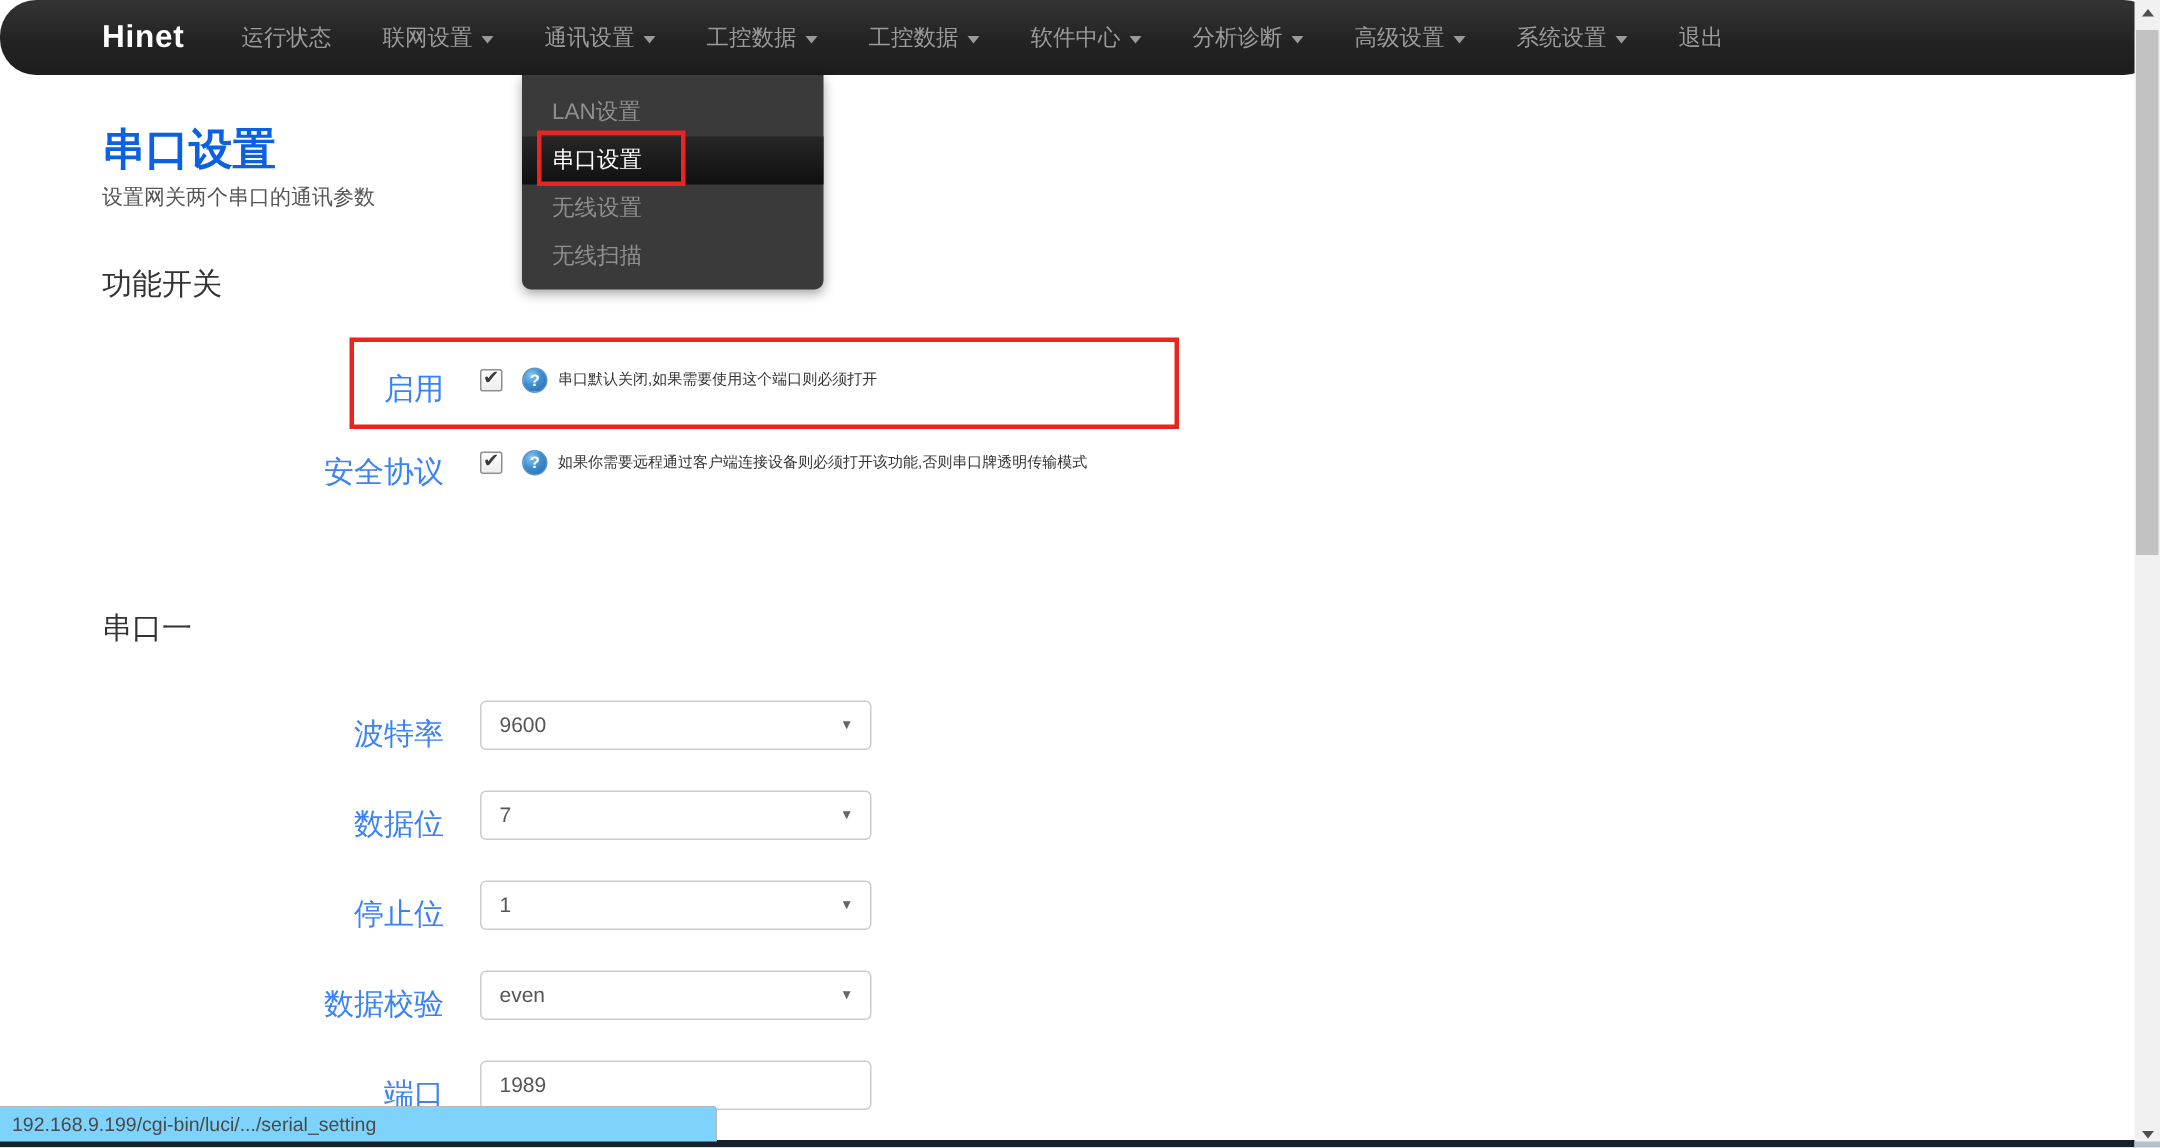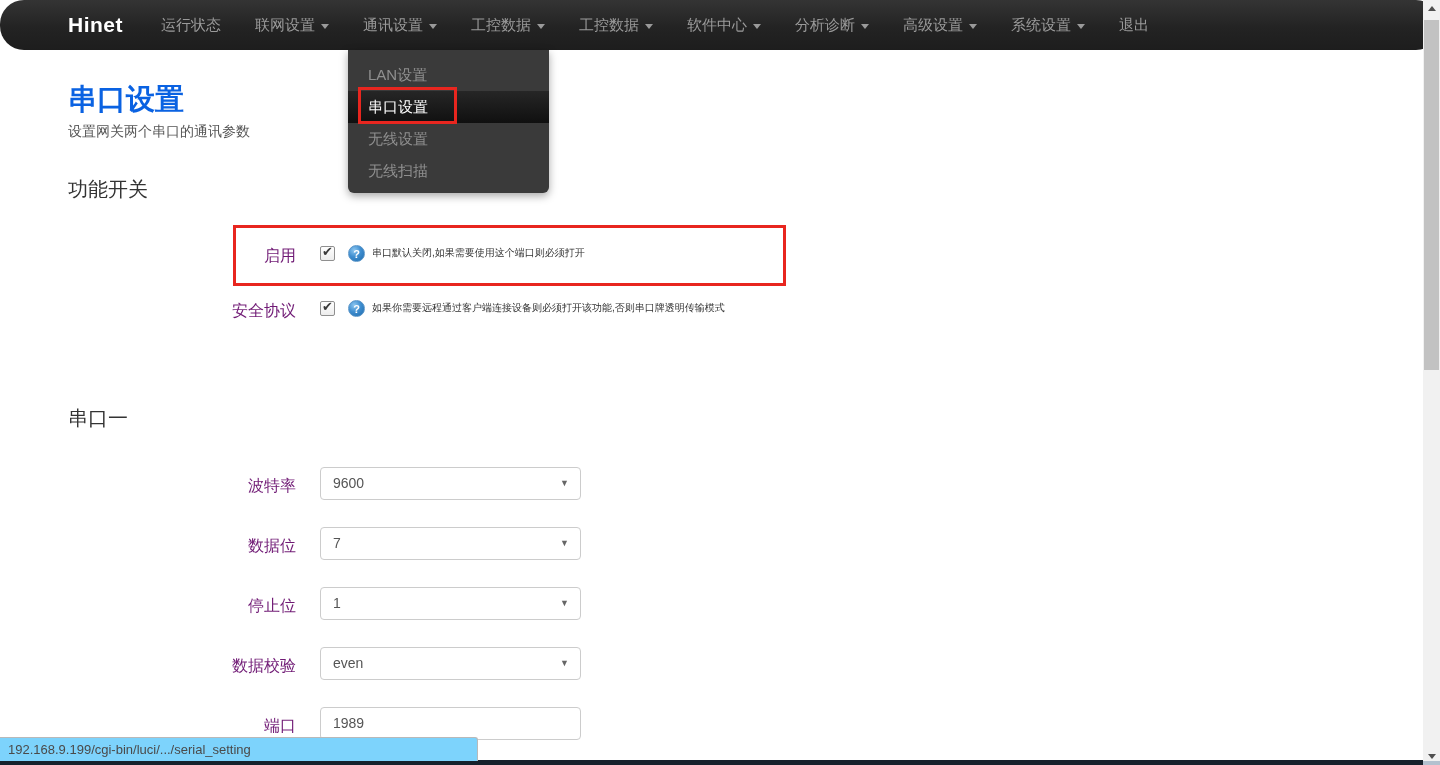--- a/index.html
+++ b/index.html
@@ -28,21 +28,21 @@
   .anno-dd { left:358px; top:87px; width:99px; height:37px; }
   .anno-row { left:233px; top:225px; width:553px; height:61px; }
 
   
   .page-title { position:absolute; left:68px; top:80px; font-size:29px; font-weight:bold; color:#0a62e2; }
   .page-subtitle { position:absolute; left:68px; top:123px; font-size:14px; color:#555; }
   .section-heading { position:absolute; left:68px; font-size:20px; color:#333; }
   #heading-switch { top:176px; }
   #heading-serial { top:405px; }
 
-  .form-label { position:absolute; left:68px; width:228px; text-align:right; font-size:16px; color:#701a75; }
+  .form-label { position:absolute; left:68px; width:228px; text-align:right; font-size:20px; color:#3b82f6; }
 
   .checkbox { position:absolute; width:15px; height:15px; border:1px solid #8f8f8f; border-radius:2px;
               background:linear-gradient(180deg,#fefefe,#ededed); cursor:pointer; }
   .checkbox::after { content:"✔"; position:absolute; left:1px; top:-3px; font-size:13px; color:#3a3a3a; font-weight:bold; }
 
   .help-icon { position:absolute; width:17px; height:17px; border-radius:50%;
                background:radial-gradient(circle at 35% 28%, #8cc6f0 0%, #3f8ed0 45%, #1d6bad 100%);
                border:1px solid #5a95c8; color:#fff; font-size:11px; font-weight:bold;
                text-align:center; line-height:16px; }
   .help-icon::after { content:"?"; }

